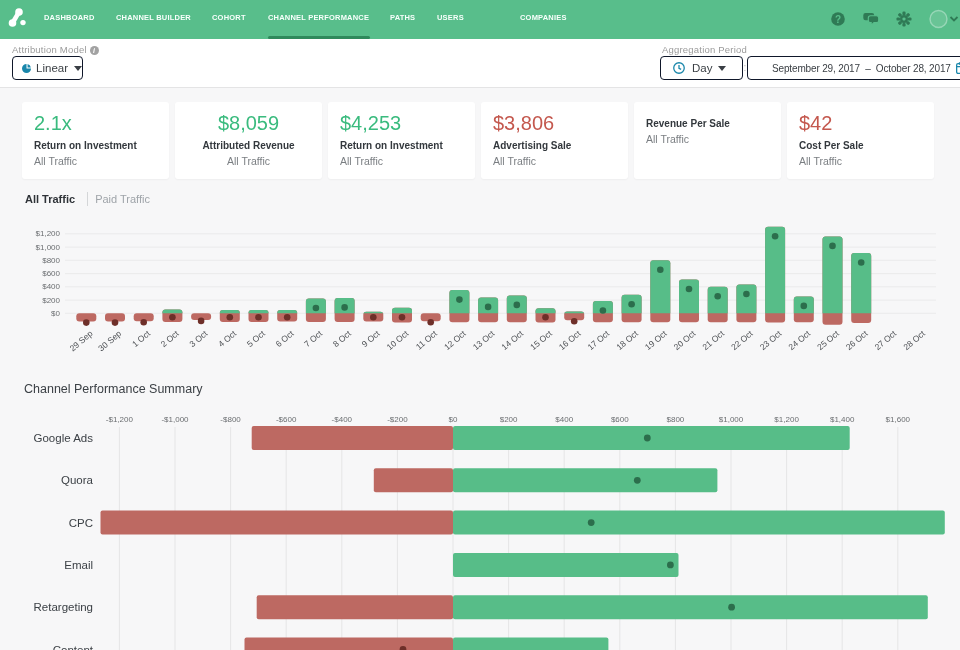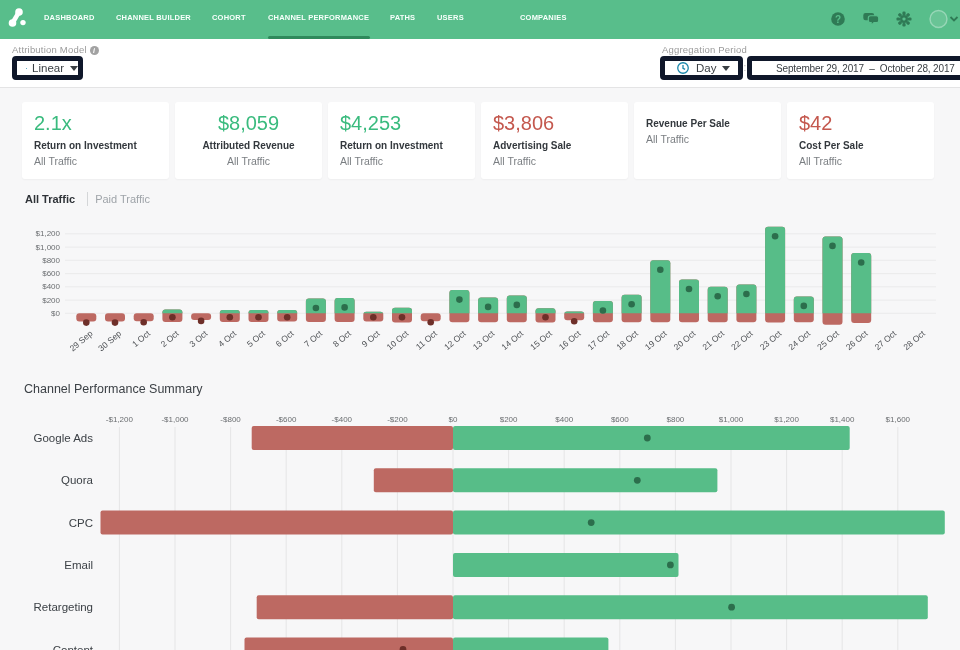--- a/index.html
+++ b/index.html
@@ -2,21 +2,21 @@
 <html><head><meta charset="utf-8">
 <style>
 * { margin:0; padding:0; box-sizing:border-box; }
 html,body { width:960px; height:650px; overflow:hidden; background:#f7f7f8;
   font-family:"Liberation Sans", sans-serif; position:relative; }
 .nav { position:absolute; left:0; top:0; width:960px; height:39px; background:#58be8b; }
 .mi { position:absolute; top:13px; color:#f8fffc; font-size:7.5px; font-weight:bold; letter-spacing:0.2px; }
 .underline { position:absolute; left:268px; top:35.5px; width:102px; height:3px; border-radius:2px; background:#2f8a5c; z-index:5; }
 .filter { position:absolute; left:0; top:39px; width:960px; height:49px; background:#ffffff; border-bottom:1px solid #e4e4e5; }
 .flabel { position:absolute; font-size:9.5px; color:#9b9b9b; letter-spacing:0.2px; }
-.fbox { position:absolute; top:56px; height:24px; background:#fff; border:5px solid #0f172a; border-radius:4px;
+.fbox { position:absolute; top:56px; height:24px; background:#fff; border:1px solid #0f172a; border-radius:4px;
    display:flex; align-items:center; font-size:12.5px; color:#3a3f44; }
 .card { position:absolute; top:102px; width:147px; height:77px; background:#fff; border-radius:3px;
    box-shadow:0 1px 2px rgba(0,0,0,0.04); padding:10px 12px; }
 .num { font-size:20px; line-height:22px; font-weight:400; }
 .lab { font-size:10px; font-weight:bold; color:#33383d; margin-top:6px; }
 .sub { font-size:10.5px; color:#7a7e82; margin-top:4px; }
 .tabs { position:absolute; left:25px; top:192px; font-size:11px; display:flex; align-items:center; }
 .caret { width:0; height:0; border-left:4px solid transparent; border-right:4px solid transparent; border-top:5px solid #3a3f44; margin-left:6px; }
 </style></head>
 <body>

